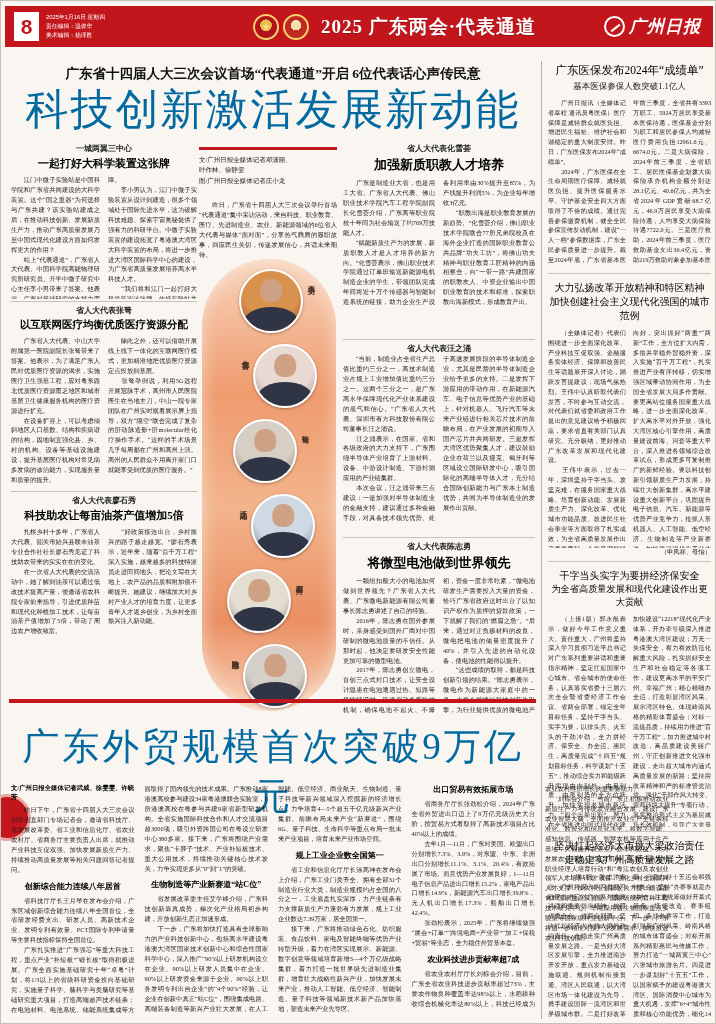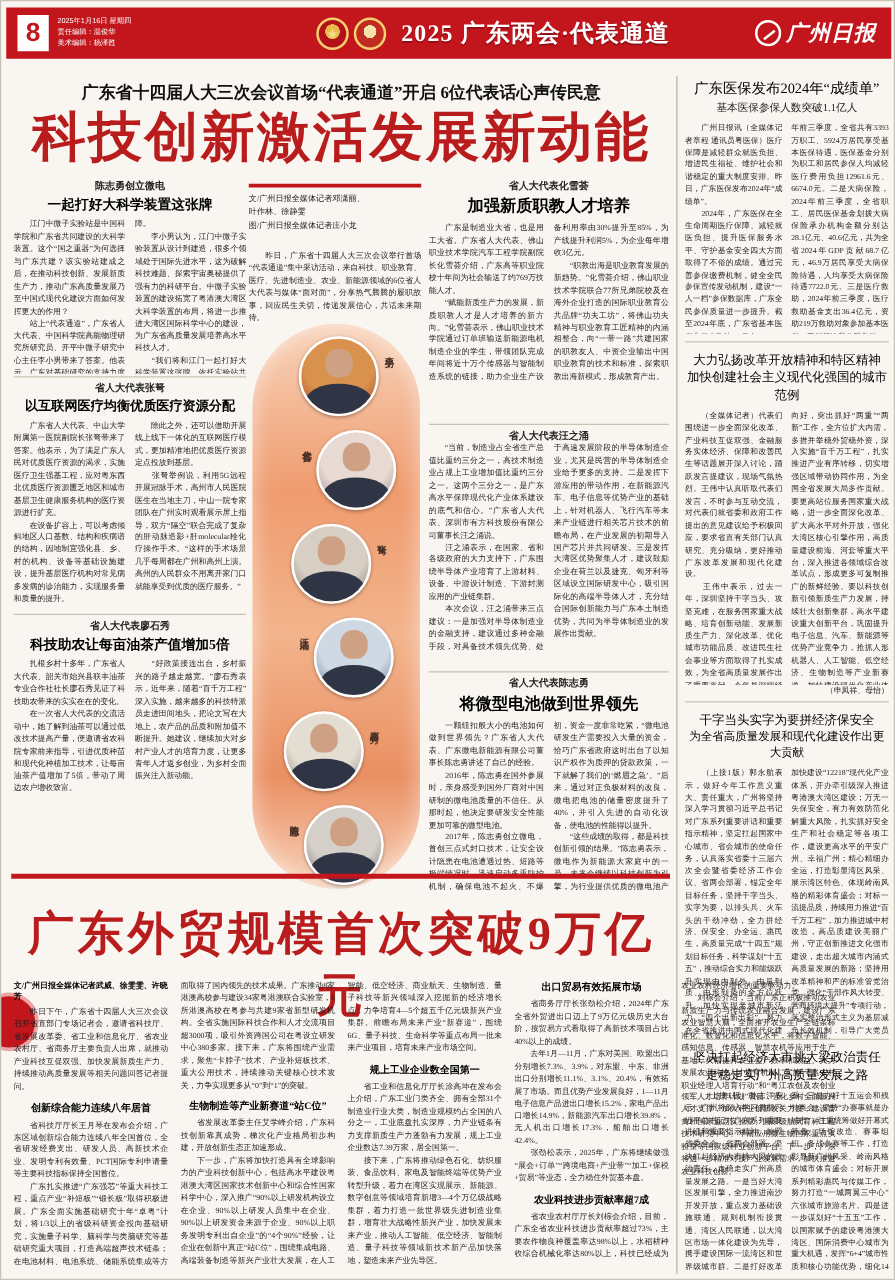--- a/index.html
+++ b/index.html
@@ -15,21 +15,21 @@
   .emblem { width:26px; height:26px; border-radius:50%; border:2px solid #f4d070; background:radial-gradient(circle at 50% 42%, #e8bb4a 0 34%, #b3121a 35% 100%); display:flex; align-items:center; justify-content:center; color:#f7dd8a; font-size:10px; }
   .emblem.cppcc { background:radial-gradient(circle at 50% 42%, #f3e3b0 0 30%, #c02a20 31% 100%); }
   .banner-title { margin-left:12px; font-size:19px; font-weight:bold; letter-spacing:1px; white-space:nowrap; text-shadow:0 1px 0 rgba(0,0,0,.25); }
   .logo { margin-left:auto; margin-right:12px; display:flex; align-items:center; gap:4px;justify-content:space-between; }
   .logo-circle { width:21px; height:21px; border:2px solid #fff; border-radius:50%; position:relative; }
   .logo-circle::after { content:""; position:absolute; left:4px; top:9px; width:11px; height:2px; background:#fff; transform:rotate(-38deg); }
   .logo-text { font-size:17px; font-weight:bold; font-style:italic; letter-spacing:1px; }
 
   
   .kicker { position:absolute; left:10px; width:524px; text-align:center; font-weight:bold; color:#111; }
-  .bighead { position:absolute; left:10px; width:524px; text-align:center; font-weight:700; color:#b91c1c; font-family:"Liberation Serif",serif; }
+  .bighead { position:absolute; left:10px; width:524px; text-align:center; font-weight:400; color:#0369a1; font-family:"Liberation Serif",serif; }
   .body-text { font-size:6.3px; line-height:1.58; text-align:justify; color:#1c1c1c; white-space:pre-line; overflow:hidden; }
 
   
   .mini { position:absolute; display:flex; flex-direction:column; }
   .mini-label { text-align:center; font-size:8px; font-weight:bold; color:#222; }
   .mini-title { text-align:center; font-weight:bold; color:#000; margin:2px 0 4px; }
   .mini-left .mini-title { font-size:11px; }
   .mini-right .mini-title { font-size:13px; }
   .mini-body { flex:1; column-gap:8px; }
   .cols2 { column-count:2; }
@@ -92,21 +92,21 @@
     <div class="logo">
       <div class="logo-circle"></div>
       <div class="logo-text">广州日报</div>
     </div>
   </header>
 
   <div class="kicker" style="top:64px; font-size:13.5px;">广东省十四届人大三次会议首场“代表通道”开启 6位代表话心声传民意</div>
   <div class="bighead" style="top:80px; font-size:43px; letter-spacing:2px;">科技创新激活发展新动能</div>
 
   <article class="mini mini-left" style="left:10px; top:142px; width:186px; height:156px;">
-    <div class="mini-label">陈志勇创立微电</div>
+    <div class="mini-label">一城两翼三中心</div>
     <div class="mini-title">一起打好大科学装置这张牌</div>
     <div class="mini-body body-text cols2">　　江门中微子实验站是中国科学院和广东省共同建设的大科学装置。这个“国之重器”为何选择与广东共建？该实验站建成之后，在推动科技创新、发展新质生产力，推动广东高质量发展乃至中国式现代化建设方面如何发挥更大的作用？
 　　站上“代表通道”，广东省人大代表、中国科学院高能物理研究所研究员、开平中微子研究中心主任李小男带来了答案。他表示，广东对基础研究的支持力度很大，“基础研究十年‘卓粤’计划”等为科技创新和实验站建设工作提供了强有力的支持和冶保障。
 　　李小男认为，江门中微子实验装置从设计到建造，很多个领域处于国际先进水平，这为破解科技难题、探索宇宙奥秘提供了强有力的科研平台。中微子实验装置的建设拓宽了粤港澳大湾区大科学装置的布局，将进一步推进大湾区国际科学中心的建设，为广东省高质量发展培养高水平科技人才。
 　　“我们将和江门一起打好大科学装置这张牌，依托实验站共同打造一个集科研、科普、旅游于一体的综合科学基地。”李小男说。</div>
   </article>
   <div class="rule-h" style="left:10px; top:300px; width:186px;"></div>
 
   <article class="mini mini-left" style="left:10px; top:304px; width:186px; height:184px;">
     <div class="mini-label">省人大代表张弩</div>

